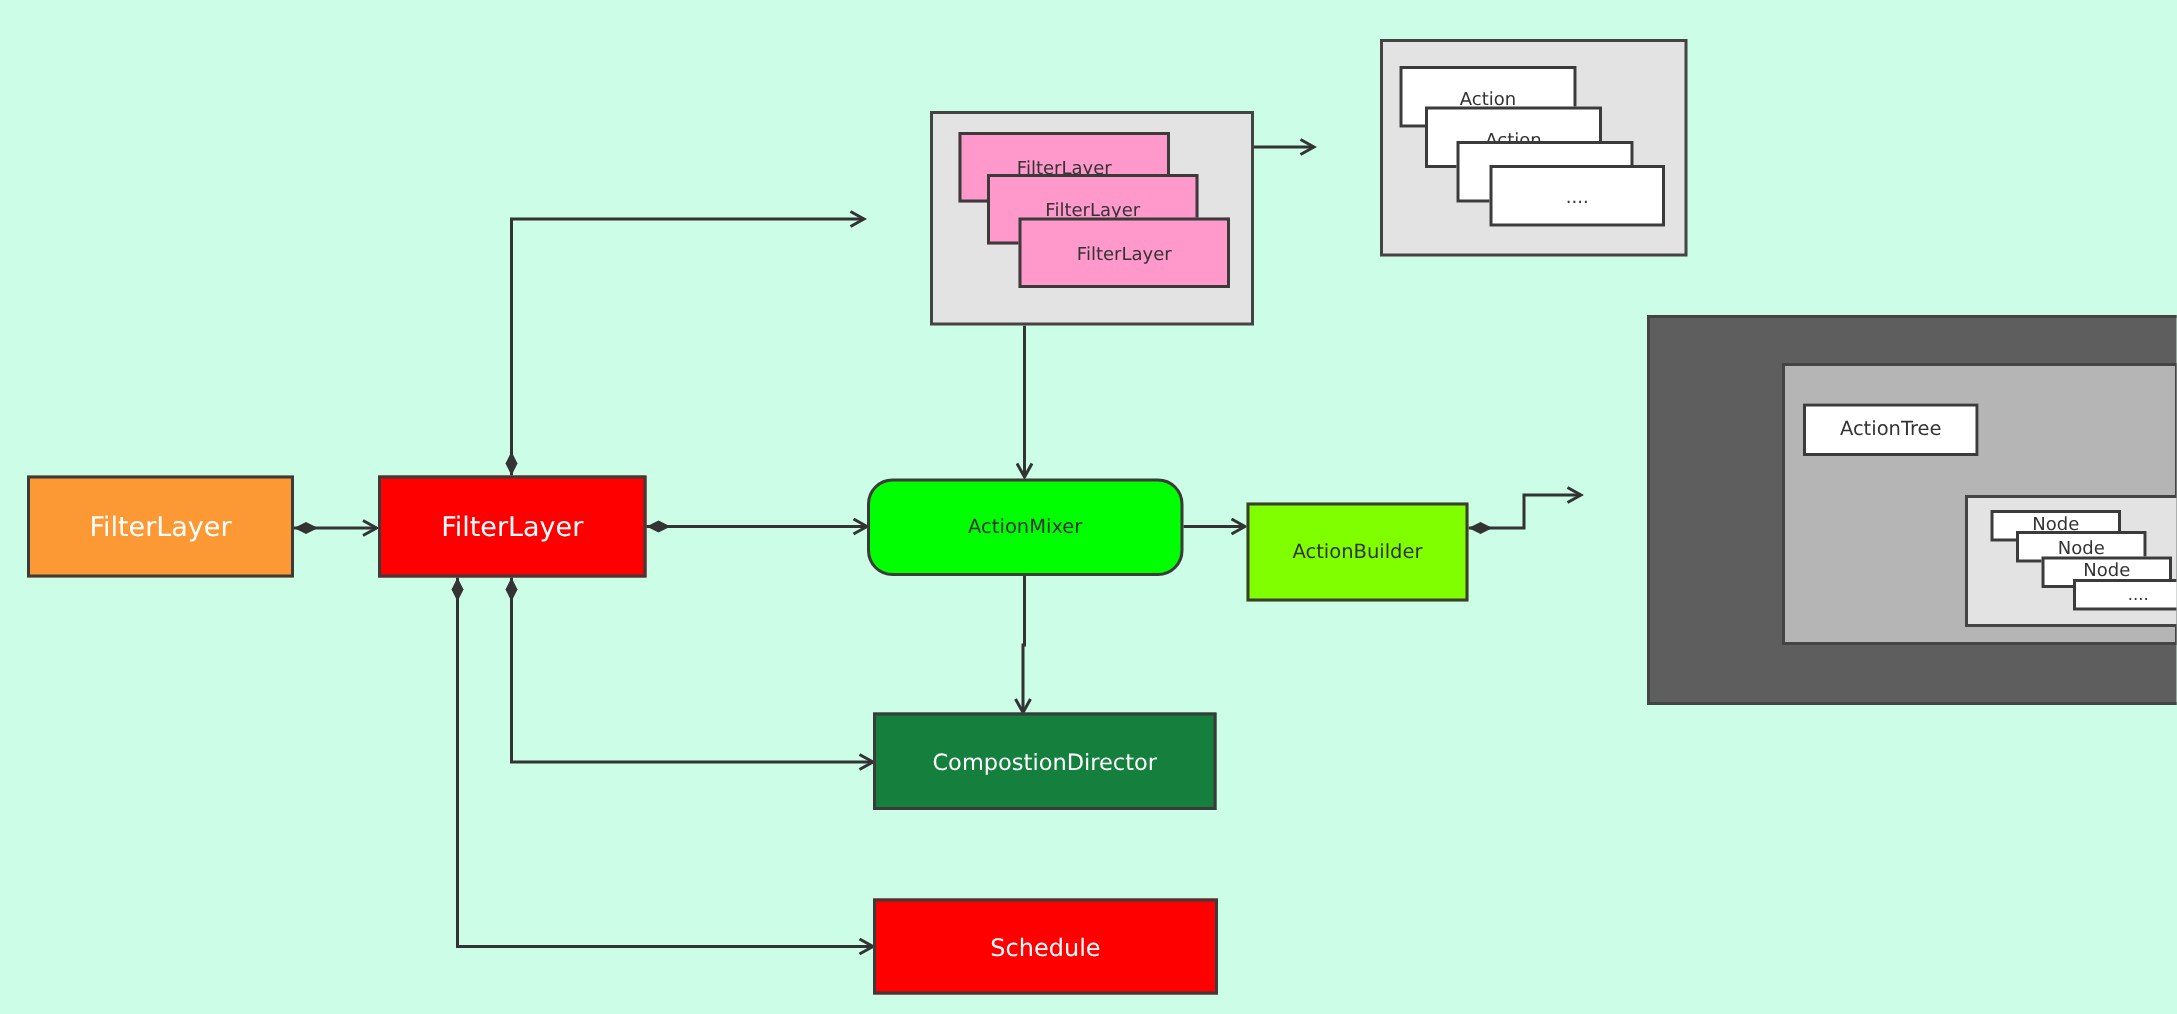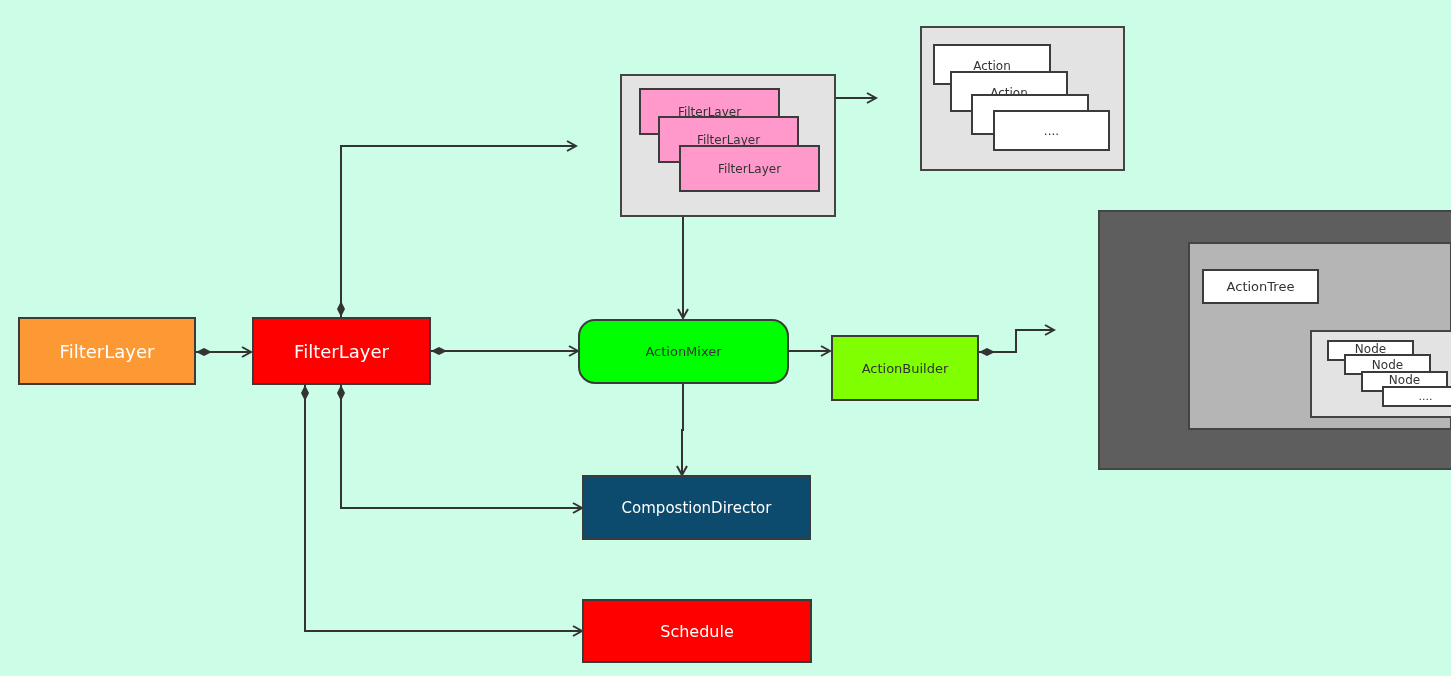--- a/index.html
+++ b/index.html
@@ -59,21 +59,21 @@
 </div>
 
 <div class="box dark-text" style="left:578px;top:319px;width:211px;height:65px;background:#00ff00;font-size:13px;border-radius:17px;">
   <span>ActionMixer</span>
 </div>
 
 <div class="box dark-text" style="left:831px;top:319px;width:148px;height:66px;background:#80ff00;font-size:13px;margin-top:16px;">
   <span>ActionBuilder</span>
 </div>
 
-<div class="box white-text" style="left:582px;top:475px;width:229px;height:65px;background:#0c4a6e;font-size:15px;">
+<div class="box white-text" style="left:582px;top:475px;width:229px;height:65px;background:#15803d;font-size:15px;">
   <span>CompostionDirector</span>
 </div>
 
 <div class="box white-text" style="left:582px;top:599px;width:230px;height:64px;background:#ff0000;font-size:16px;text-align:right;">
   <span>Schedule</span>
 </div>
 
 <div class="container" style="left:576px;top:74px;width:216px;height:143px;background:#e3e3e3;">
   <div class="stack" style="left:17px;top:12px;width:141px;height:47px;background:#ff99cc;padding-top:15px;">
     <span>FilterLayer</span>

